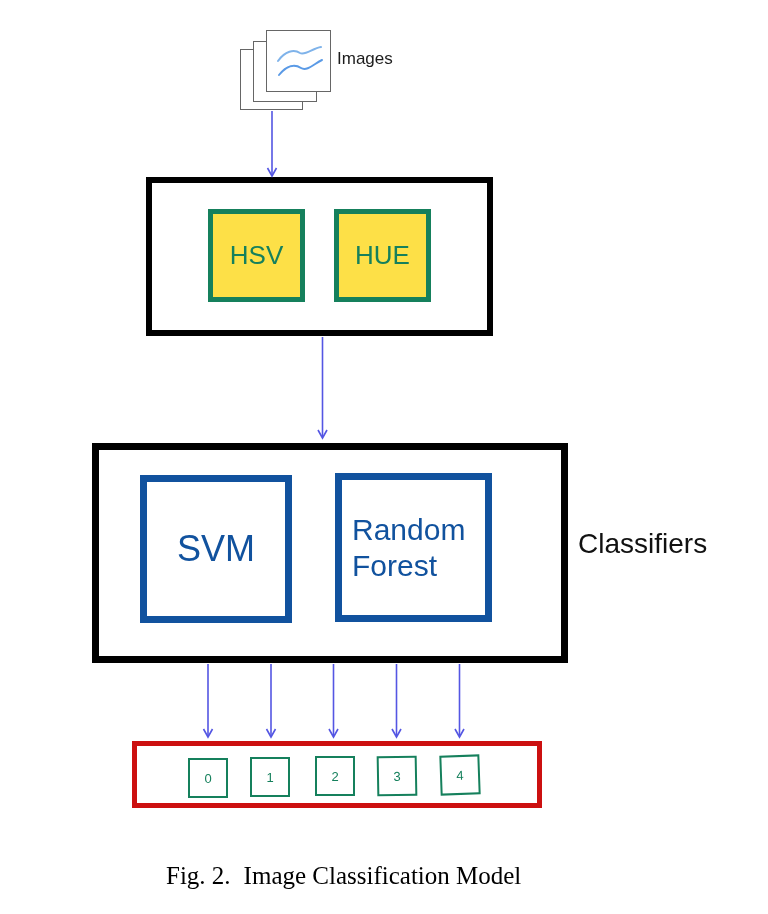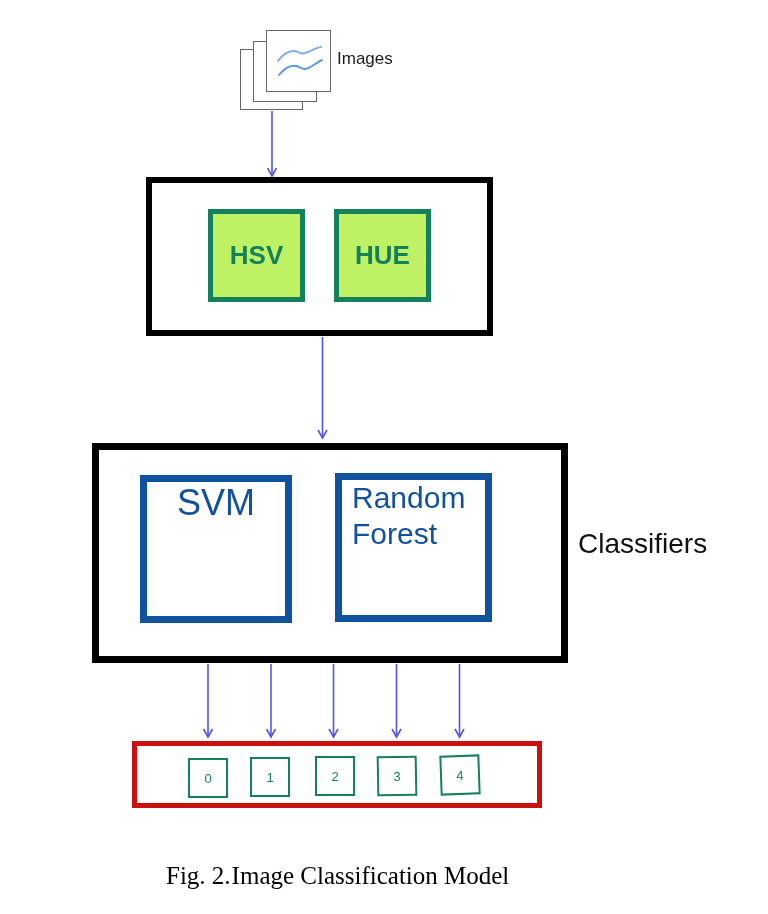--- a/index.html
+++ b/index.html
@@ -15,27 +15,27 @@
 
   
   .section-box{background:#ffffff;border:6px solid var(--outer-box-black,#000);}
   .section-box.thick{border-width:7px;}
   .section-label{font-size:28px;line-height:1;color:#111;white-space:nowrap;}
 
   
   .feature-module{
     border:5px solid var(--feature-green,#15805c);color:var(--feature-green,#15805c);
     display:flex;align-items:center;justify-content:center;
-    font-size:26px;background:#bef264;font-weight:bold;
+    font-size:26px;background:#fde047;
   }
 
   
   .classifier-module{
     border:7px solid var(--classifier-blue,#11529e);color:var(--classifier-blue,#11529e);
-    display:flex;align-items:flex-start;justify-content:center;background:#ffffff;
+    display:flex;align-items:center;justify-content:center;background:#ffffff;
   }
   .classifier-module.svm{font-size:36px;}
   .classifier-module.rf{font-size:30px;line-height:36px;justify-content:flex-start;
     padding-left:10px;padding-right:4px;text-align:left;}
 
   
   .output-box{border:5px solid var(--output-red,#cc1010);background:#ffffff;}
   .output-cell{
     width:40px;height:40px;border:2px solid var(--feature-green,#15805c);
     color:var(--feature-green,#15805c);font-size:13px;
@@ -48,21 +48,21 @@
 
   
   .squiggle-1{stroke:var(--squiggle-blue-1,#7fb3ea);stroke-width:2;fill:none;stroke-linecap:round;}
   .squiggle-2{stroke:var(--squiggle-blue-2,#5a9ae6);stroke-width:2;fill:none;stroke-linecap:round;}
 
   
   .caption{
     font-family:"Liberation Serif",serif;font-size:25px;color:#000;
     white-space:nowrap;line-height:1.1;
   }
-  .caption .fig-num{margin-right:1px;}
+  .caption .fig-num{margin-right:13px;}
 </style>
 </head>
 <body>
 
 <div class="canvas">
 
   <div class="abs" style="left:0;top:0;width:0;height:0;">
     <div class="abs stack-sheet" style="left:240px;top:49px;width:63px;height:61px;"></div>
     <div class="abs stack-sheet" style="left:253px;top:41px;width:64px;height:61px;"></div>
     <div class="abs stack-sheet" style="left:266px;top:30px;width:65px;height:62px;">

